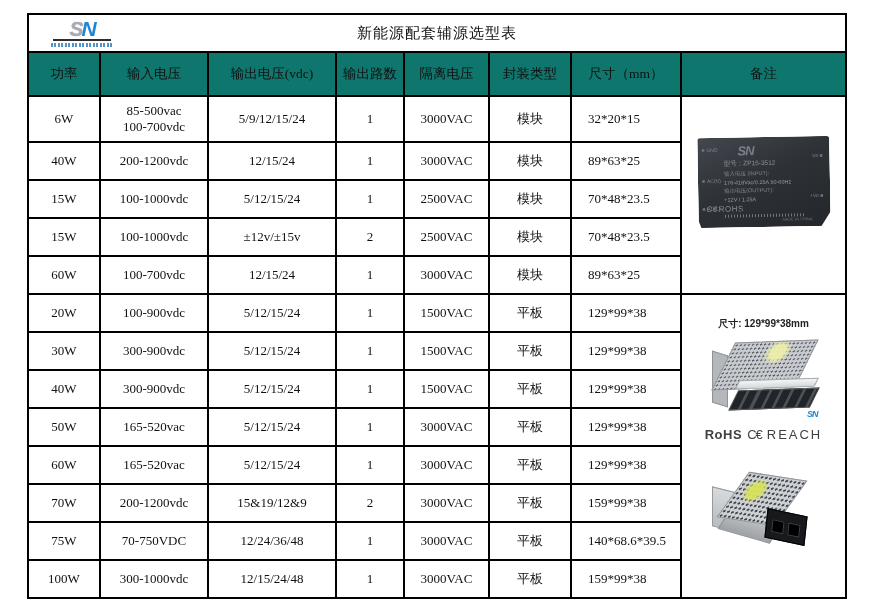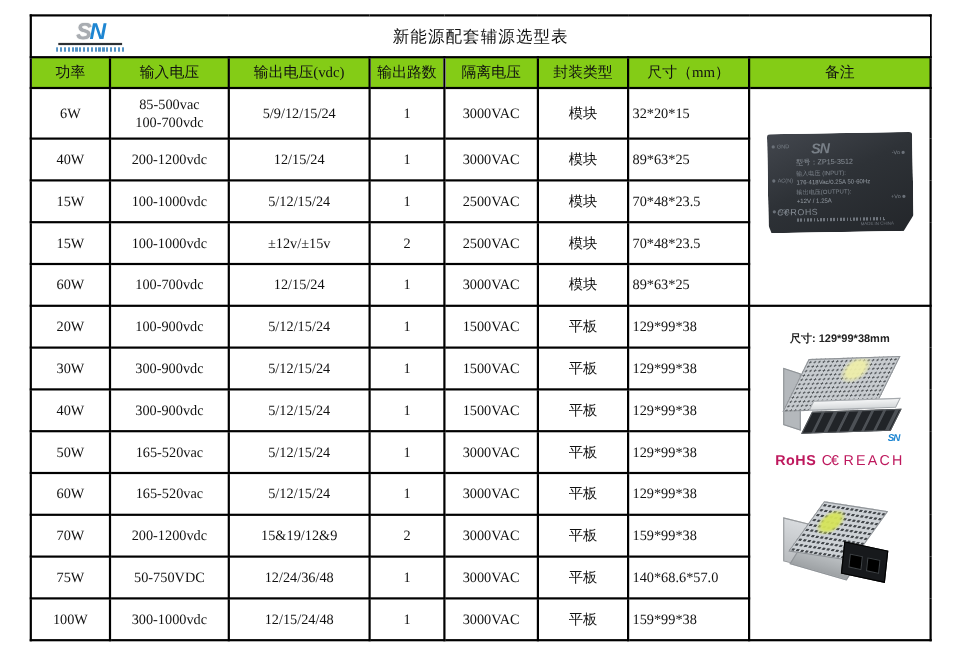--- a/index.html
+++ b/index.html
@@ -18,26 +18,26 @@
   col.c-output  { width: 128px; }
   col.c-ch      { width: 68px; }
   col.c-iso     { width: 85px; }
   col.c-pkg     { width: 82px; }
   col.c-size    { width: 110px; }
   col.c-remark  { width: 165px; }
 
   tr.title-row td { height: 38px; background: #fff; position: relative; }
   .doc-title { font-size: 15px; font-weight: 400; letter-spacing: 1px; }
 
-  tr.header-row td { height: 28px; background: #84cc16; font-size: 13.5px; }
+  tr.header-row td { height: 44px; background: #0f766e; font-size: 13.5px; }
 
   tr.data-row td { height: 38px; }
   tr.data-row.tall td { height: 46px; }
   td.cell-input { white-space: pre-line; line-height: 1.25; }
-  td.cell-size { text-align: left; padding-left: 3px; }
+  td.cell-size { text-align: left; padding-left: 16px; }
   td.cell-remark { vertical-align: top; background: #fff; }
 
   
   .logo { position: absolute; left: 18px; top: 3px; width: 70px; text-align: center; }
   .logo-sn { font-family: "Liberation Sans", sans-serif; font-style: italic; font-weight: 700;
              font-size: 21px; line-height: 21px; letter-spacing: -2px; }
   .logo-sn .s { color: #a9adb2; text-shadow: 0 0 1px #8b8f94; }
   .logo-sn .n { color: #1e86d2; }
   .logo-underline { height: 2px; background: #2b2f33; margin: 0 6px; }
   .logo-subtext { height: 4px; margin: 2px 4px 0;
@@ -89,21 +89,21 @@
      background: linear-gradient(#f4f5f6, #d6d9db); border: 1px solid #a5a9ad;
      transform: skewX(-28deg) rotate(-2deg); }
   .pp-front { position: absolute; left: 30px; top: 50px; width: 80px; height: 20px;
      background: repeating-linear-gradient(90deg, #212428 0 8px, #4d5156 8px 11px);
      border: 1px solid #55595d; transform: skewX(-28deg) rotate(-2deg); }
   .pp-side { position: absolute; left: 8px; top: 14px; width: 16px; height: 52px;
      background: #b4b8bc; border: 1px solid #8f9397; transform: skewY(18deg); }
   .pp-sn { position: absolute; right: 6px; bottom: 2px; font-style: italic; font-weight: 700;
      font-size: 9px; color: #1e86d2; letter-spacing: -1px; }
 
-  .ps-cert { margin-top: 6px; font-size: 13px; font-weight: 700; color: #be185d;
+  .ps-cert { margin-top: 6px; font-size: 13px; font-weight: 700; color: #404040;
              letter-spacing: .5px; }
   .ps-cert .ce2 { font-family: "Liberation Sans", sans-serif; font-weight: 400;
                   letter-spacing: -1px; margin: 0 5px; }
   .ps-cert .reach { font-weight: 400; letter-spacing: 2px; }
 
   .slim-photo { width: 112px; height: 84px; position: relative; margin-top: 26px; }
   .sp-flange { position: absolute; left: 4px; top: 22px; width: 30px; height: 40px;
      background: linear-gradient(#d7dadd, #b9bcbf); border: 1px solid #979a9d;
      transform: skewY(14deg); }
   .sp-top { position: absolute; left: 22px; top: 8px; width: 64px; height: 46px;
@@ -303,26 +303,26 @@
       <td>70W</td>
       <td class="cell-input">200-1200vdc</td>
       <td>15&amp;19/12&amp;9</td>
       <td>2</td>
       <td>3000VAC</td>
       <td>平板</td>
       <td class="cell-size">159*99*38</td>
     </tr>
     <tr class="data-row">
       <td>75W</td>
-      <td class="cell-input">50-750VDC</td>
+      <td class="cell-input">70-750VDC</td>
       <td>12/24/36/48</td>
       <td>1</td>
       <td>3000VAC</td>
       <td>平板</td>
-      <td class="cell-size">140*68.6*57.0</td>
+      <td class="cell-size">140*68.6*39.5</td>
     </tr>
     <tr class="data-row">
       <td>100W</td>
       <td class="cell-input">300-1000vdc</td>
       <td>12/15/24/48</td>
       <td>1</td>
       <td>3000VAC</td>
       <td>平板</td>
       <td class="cell-size">159*99*38</td>
     </tr>

